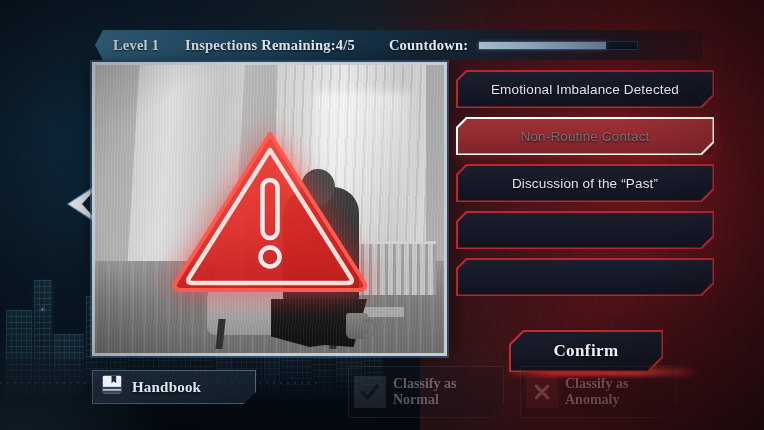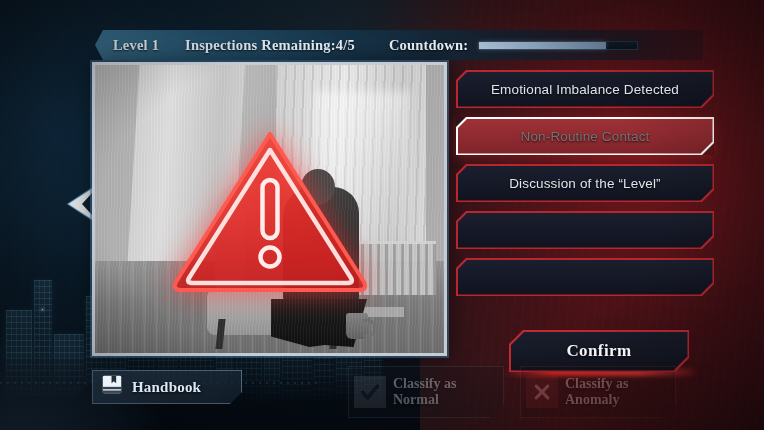--- a/index.html
+++ b/index.html
@@ -119,36 +119,36 @@
       clip-path:polygon(10px 0, 100% 0, 100% calc(100% - 12px), calc(100% - 12px) 100%, 0 100%, 0 10px);
       background:linear-gradient(180deg,#1b1e2d 0%,#151826 55%,#11131e 100%); }
   .opt .lbl { position:relative; z-index:3; color:#dfe3ea; font-size:13.5px; letter-spacing:.15px;
       text-shadow:0 1px 2px rgba(0,0,0,.8); }
   .opt.sel .edge { background:#ffffff; }
   .opt.sel .inner { background:linear-gradient(180deg,#9d3136 0%,#8e2a30 55%,#7d2429 100%); }
   .opt.sel { box-shadow:0 3px 10px rgba(200,40,40,.35); }
   .opt.sel .lbl { color:#737373; }
 
   
-  .confirm { position:absolute; left:509px; top:330px; width:180px; height:42px; cursor:pointer; }
+  .confirm { position:absolute; left:509px; top:330px; width:154px; height:42px; cursor:pointer; }
   .confirm .edge { position:absolute; inset:0;
       clip-path:polygon(14px 0, 100% 0, 100% calc(100% - 14px), calc(100% - 14px) 100%, 0 100%, 0 14px);
       background:#c22a32; }
   .confirm .inner { position:absolute; inset:1.5px;
       clip-path:polygon(14px 0, 100% 0, 100% calc(100% - 14px), calc(100% - 14px) 100%, 0 100%, 0 14px);
       background:linear-gradient(180deg,#1a1d2b 0%,#151825 60%,#11131e 100%); }
   .confirm .lbl { position:absolute; inset:0; display:flex; align-items:center; justify-content:center; z-index:3;
       font-family:"Liberation Serif", serif; font-weight:700; font-size:17px; color:#f0f2f6;
       text-shadow:0 1px 3px rgba(0,0,0,.85); letter-spacing:.4px; }
   .confirm-glow { position:absolute; left:505px; top:368px; width:190px; height:8px;
       background:linear-gradient(90deg, rgba(255,40,40,0), #ff2b2b 25%, #ff3a3a 70%, rgba(255,40,40,.1));
       filter:blur(2px); }
 
   
-  .handbook { position:absolute; left:92px; top:370px; width:150px; height:34px; cursor:pointer; }
+  .handbook { position:absolute; left:92px; top:370px; width:164px; height:34px; cursor:pointer; }
   .hb-shape { position:absolute; inset:0;
       clip-path:polygon(0 0, 100% 0, 100% calc(100% - 12px), calc(100% - 12px) 100%, 0 100%);
       background:linear-gradient(100deg, rgba(40,60,80,.78), rgba(26,40,56,.70));
       border:1px solid rgba(150,190,220,.45); }
   .hb-row { position:absolute; inset:0; display:flex; align-items:center; gap:8px; padding-left:8px; z-index:3; }
   .hb-lbl { font-family:"Liberation Serif", serif; font-weight:700; font-size:15px; color:#dce8f4;
       text-shadow:0 1px 3px rgba(0,0,0,.85); letter-spacing:.2px; }
 
   
   .classify { position:absolute; width:156px; height:52px; opacity:.42; }
@@ -276,21 +276,21 @@
 
     <div class="opt sel">
       <span class="edge"></span>
         <span class="inner"></span>
       <span class="lbl">Non-Routine Contact</span>
     </div>
 
     <div class="opt">
       <span class="edge"></span>
         <span class="inner"></span>
-      <span class="lbl">Discussion of the “Level”</span>
+      <span class="lbl">Discussion of the “Past”</span>
     </div>
 
     <div class="opt">
       <span class="edge"></span>
         <span class="inner"></span>
     </div>
 
     <div class="opt">
       <span class="edge"></span>
         <span class="inner"></span>

